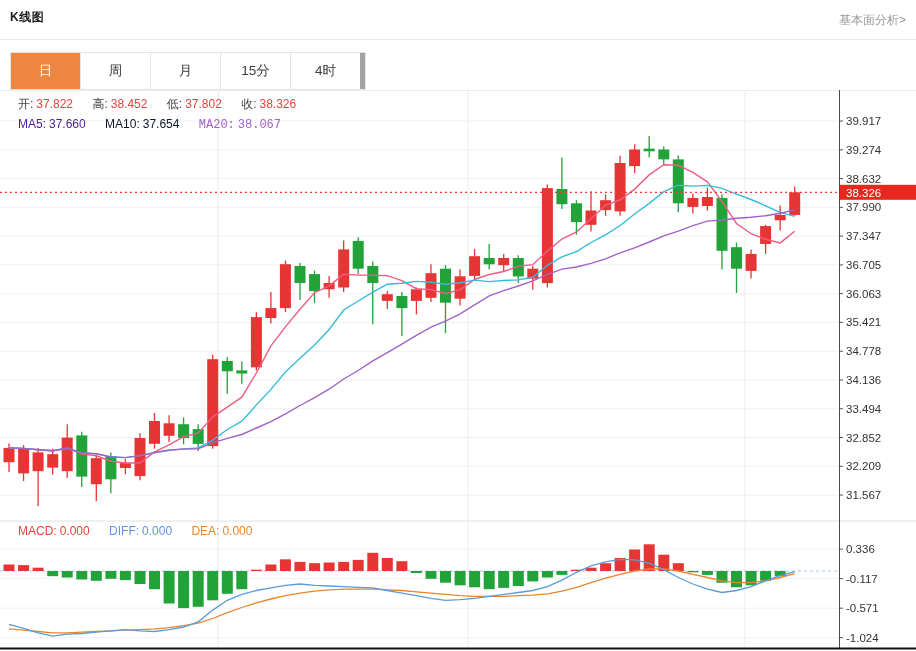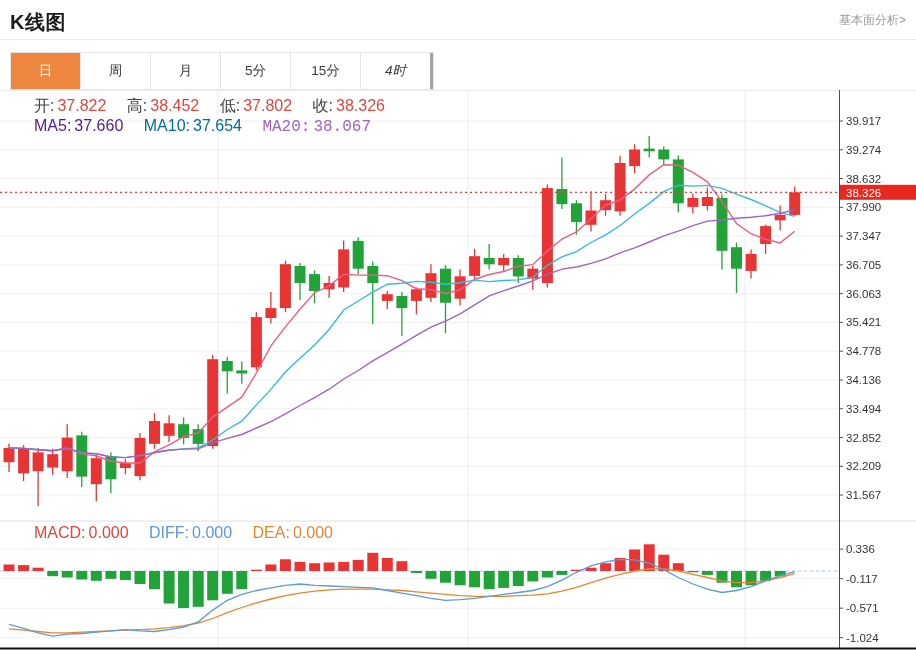--- a/index.html
+++ b/index.html
@@ -4,53 +4,52 @@
 <style>
   html,body{margin:0;padding:0;}
   body{
     width:916px;height:651px;overflow:hidden;background:#fff;
     font-family:"Liberation Sans","DejaVu Sans",sans-serif;
     -webkit-font-smoothing:antialiased;
   }
   
   .hdr{height:30px;padding:9px 10px 0 10px;border-bottom:1px solid #e8e8e8;
        display:flex;justify-content:space-between;align-items:flex-start;box-sizing:content-box;}
-  .hdr .ttl{font-size:20px;font-weight:bold;color:#1b1b1b;letter-spacing:.5px;}
+  .hdr .ttl{font-size:12px;font-weight:bold;color:#1b1b1b;letter-spacing:.5px;}
   .hdr .lnk{font-size:12px;color:#9a9a9a;margin-top:3px;cursor:pointer;margin-left:34px;}
   
   .tabs{margin:12px 0 0 10px;display:flex;width:max-content;border:1px solid #e5e5e5;background:#fff;}
   .tab{width:69px;height:36px;line-height:36px;text-align:center;font-size:13.5px;color:#3c3c3c;
        border-right:1px solid #e5e5e5;cursor:pointer;background:#fff;}
-  .tab:last-child{border-right:3px solid #a3a3a3;font-style:italic;}
+  .tab:last-child{border-right:5px solid #a3a3a3;}
   .tab.active{background:#ee8640;color:#fff;}
   
   .chart-wrap{position:relative;width:916px;height:561px;}
   #chart-svg{position:absolute;left:0;top:0;}
-  .lg{position:absolute;left:34px;font-size:16px;white-space:nowrap;z-index:3;}
+  .lg{position:absolute;left:18px;font-size:12px;white-space:nowrap;z-index:3;}
   .lg .it{margin-right:16px;}
   .lg .lb{color:#444;}
   .lg .vl{margin-left:3px;}
   .lg-ohlc{top:6px;}
   .lg-ohlc .vl{color:#e6433b;}
   .lg-ma{top:27px;}
   .lg-macd{top:434px;}
 </style>
 </head>
 <body>
 
 <div class="hdr">
   <div class="ttl">K线图</div>
   <div class="lnk">基本面分析&gt;</div>
 </div>
 
 <div class="tabs">
   <div class="tab active">日</div>
   <div class="tab">周</div>
   <div class="tab">月</div>
-  <div class="tab">5分</div>
   <div class="tab">15分</div>
   <div class="tab">4时</div>
 </div>
 
 <div class="chart-wrap">
   <svg id="chart-svg" width="916" height="561" viewBox="0 0 916 561">
       <line x1="0" y1="0.5" x2="916" y2="0.5" stroke="#ececec"></line>
       <line x1="0" y1="31.0" x2="839" y2="31.0" stroke="#eef0f6" stroke-width="1"></line>
       <line x1="0" y1="59.8" x2="839" y2="59.8" stroke="#eef0f6" stroke-width="1"></line>
       <line x1="0" y1="88.6" x2="839" y2="88.6" stroke="#eef0f6" stroke-width="1"></line>
@@ -288,21 +287,21 @@
 
   <div class="lg lg-ohlc">
     <span class="it"><span class="lb">开:</span><span class="vl">37.822</span></span>
     <span class="it"><span class="lb">高:</span><span class="vl">38.452</span></span>
     <span class="it"><span class="lb">低:</span><span class="vl">37.802</span></span>
     <span class="it"><span class="lb">收:</span><span class="vl">38.326</span></span>
   </div>
 
   <div class="lg lg-ma">
     <span class="it" style="color: #4c1d95; text-align: right;"><span>MA5:</span><span class="vl">37.660</span></span>
-    <span class="it" style="color: #0369a1;"><span>MA10:</span><span class="vl">37.654</span></span>
+    <span class="it" style="color: #0f172a;"><span>MA10:</span><span class="vl">37.654</span></span>
     <span class="it" style="color: rgb(162, 98, 200); font-family: Liberation Mono, monospace;"><span>MA20:</span><span class="vl">38.067</span></span>
   </div>
 
   <div class="lg lg-macd">
     <span class="it" style="color: rgb(230, 67, 59);"><span>MACD:</span><span class="vl">0.000</span></span>
     <span class="it" style="color: rgb(91, 150, 224);"><span>DIFF:</span><span class="vl">0.000</span></span>
     <span class="it" style="color: rgb(232, 134, 44);"><span>DEA:</span><span class="vl">0.000</span></span>
   </div>
 </div>
 

